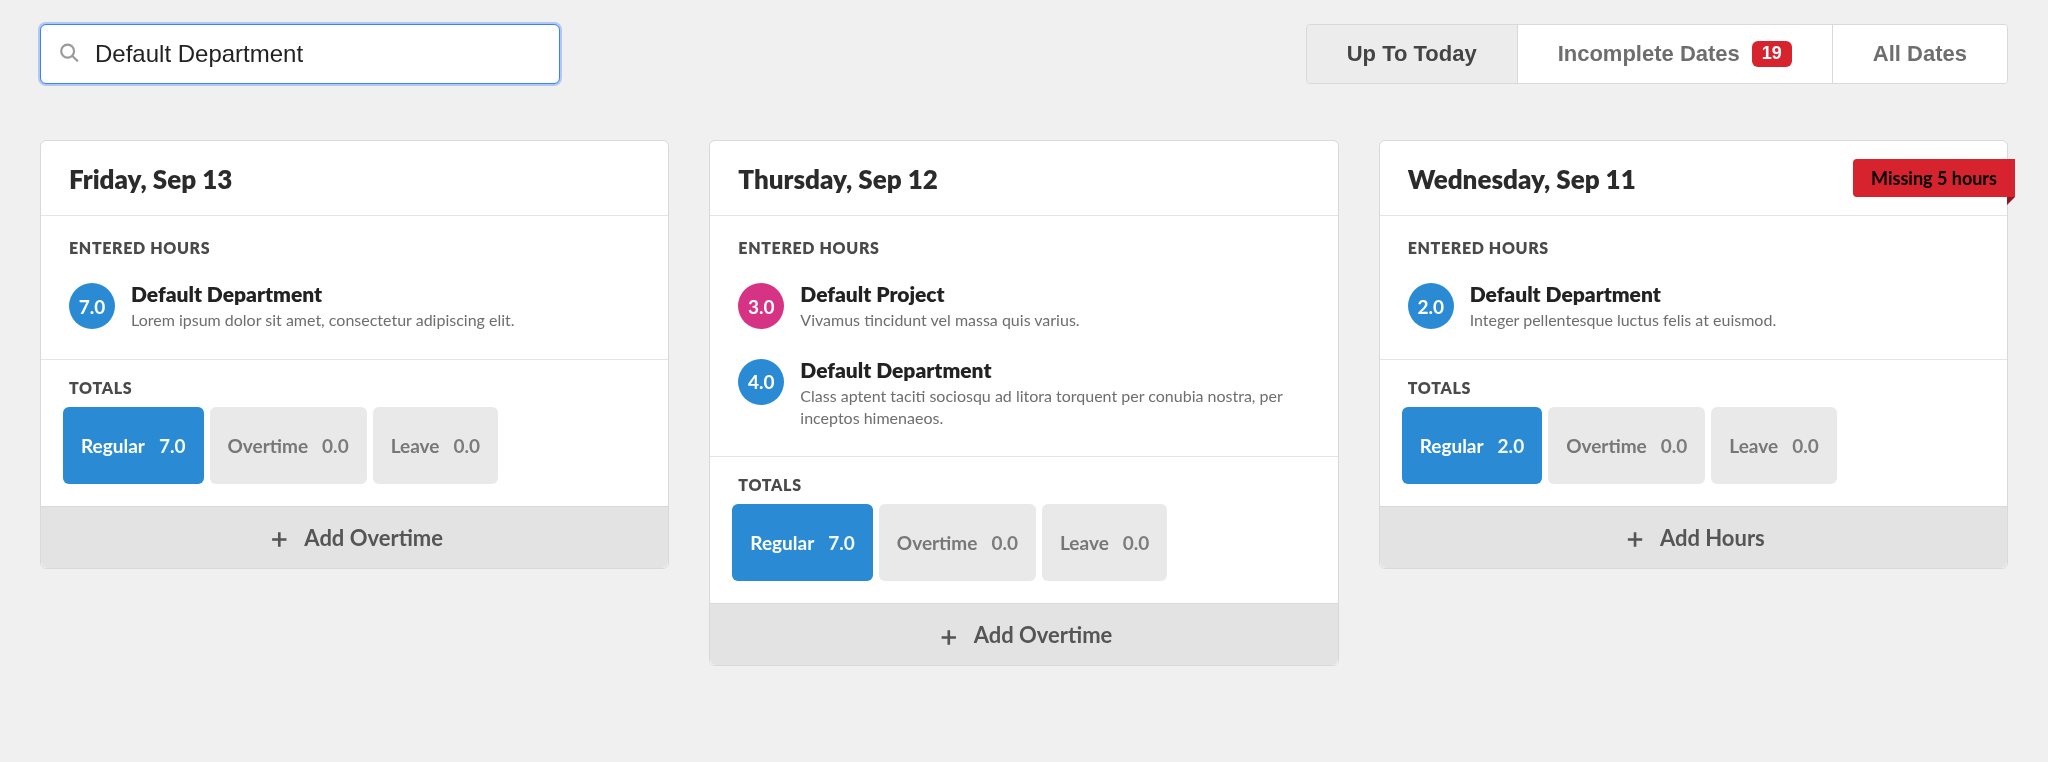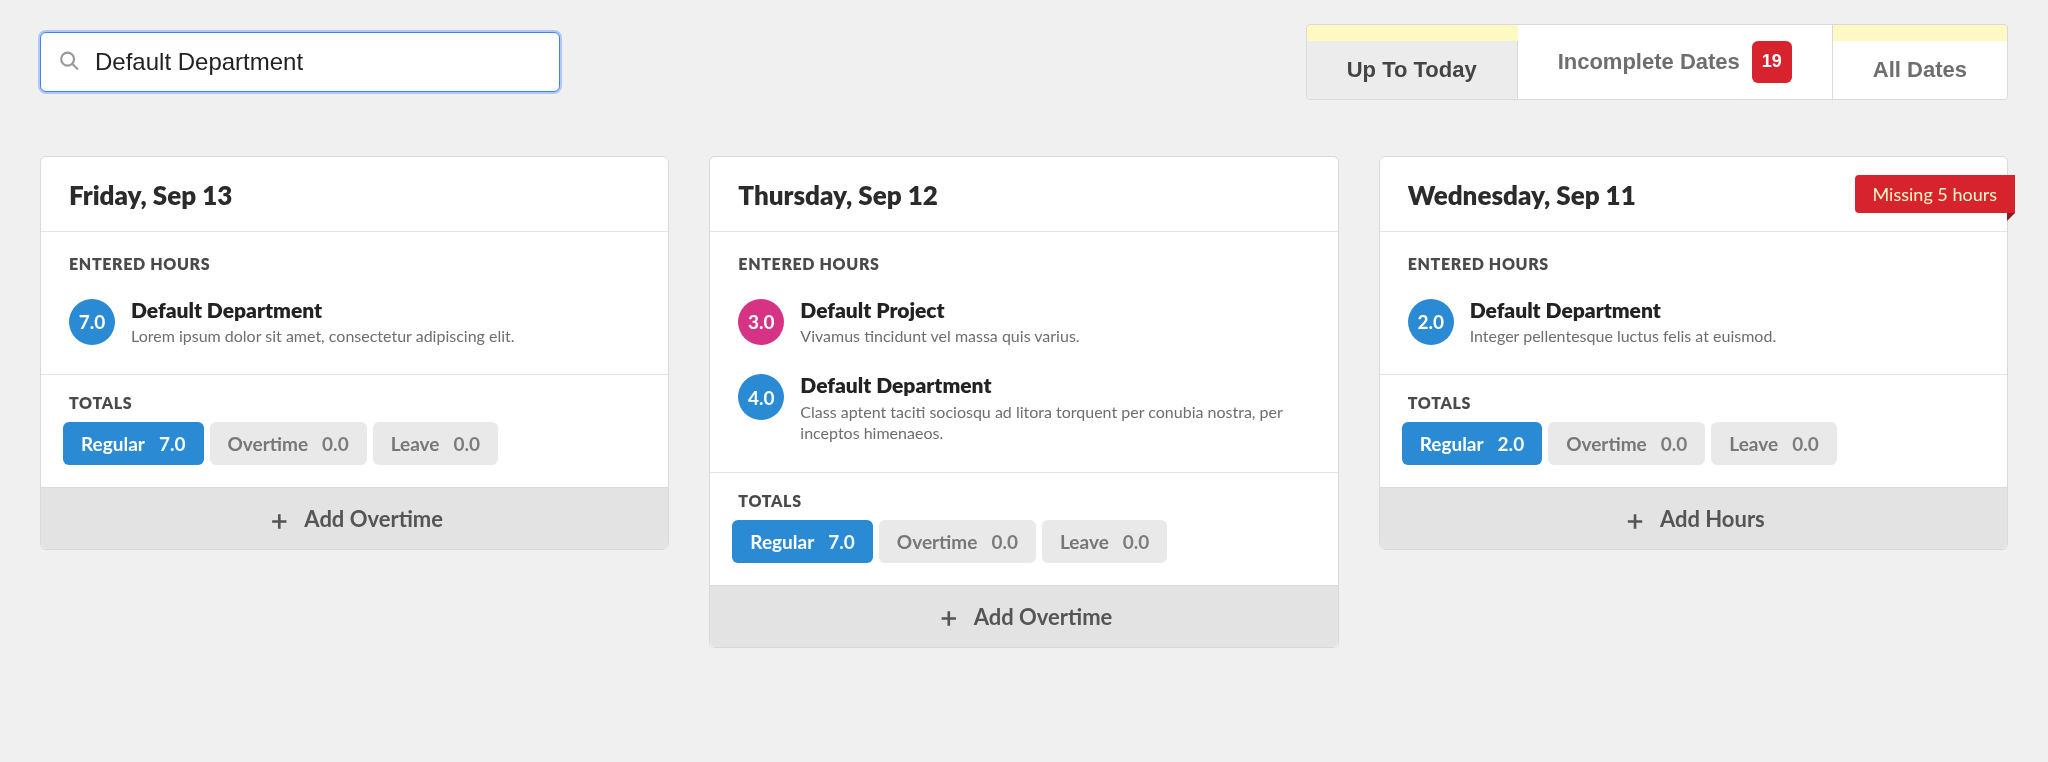--- a/index.html
+++ b/index.html
@@ -87,21 +87,21 @@
   .filter-tab:last-child { border-right: none; }
   .filter-tab.active {
     background: #ececec;
     color: #444;
   }
   .badge {
     background: var(--red);
     color: #fff;
     font-weight: 700;
     font-size: 18px;
-    padding: 10px 10px;
+    padding: 2px 10px;
     border-radius: 6px;
     line-height: 1.2;
   }
 
   
   .cards {
     display: flex;
     gap: 40px;
     align-items: flex-start;
   }
@@ -117,22 +117,22 @@
     font-size: 26px;
     font-weight: 800;
     color: #2b2b2b;
     border-bottom: 1px solid var(--border-light);
   }
   .ribbon {
     position: absolute;
     top: 18px;
     right: -8px;
     background: var(--red);
-    color: #fef9c3;
-    font-weight: 400;
+    color: #000000;
+    font-weight: 700;
     font-size: 18px;
     padding: 8px 18px;
     border-top-left-radius: 4px;
     border-bottom-left-radius: 4px;
   }
   .ribbon::after {
     content: "";
     position: absolute;
     right: 0;
     bottom: -8px;
@@ -194,21 +194,21 @@
     font-weight: 800;
     letter-spacing: .04em;
     color: var(--text-label);
     margin-bottom: 4px;
     padding-left: 6px;
   }
   .pill {
     display: inline-flex;
     align-items: center;
     gap: 14px;
-    padding: 10px 18px;
+    padding: 27px 18px;
     border-radius: 6px;
     font-size: 19px;
     font-weight: 700;
   }
   .pill.blue {
     background: var(--blue);
     color: #fff;
   }
   .pill.gray {
     background: var(--pill-gray-bg);

